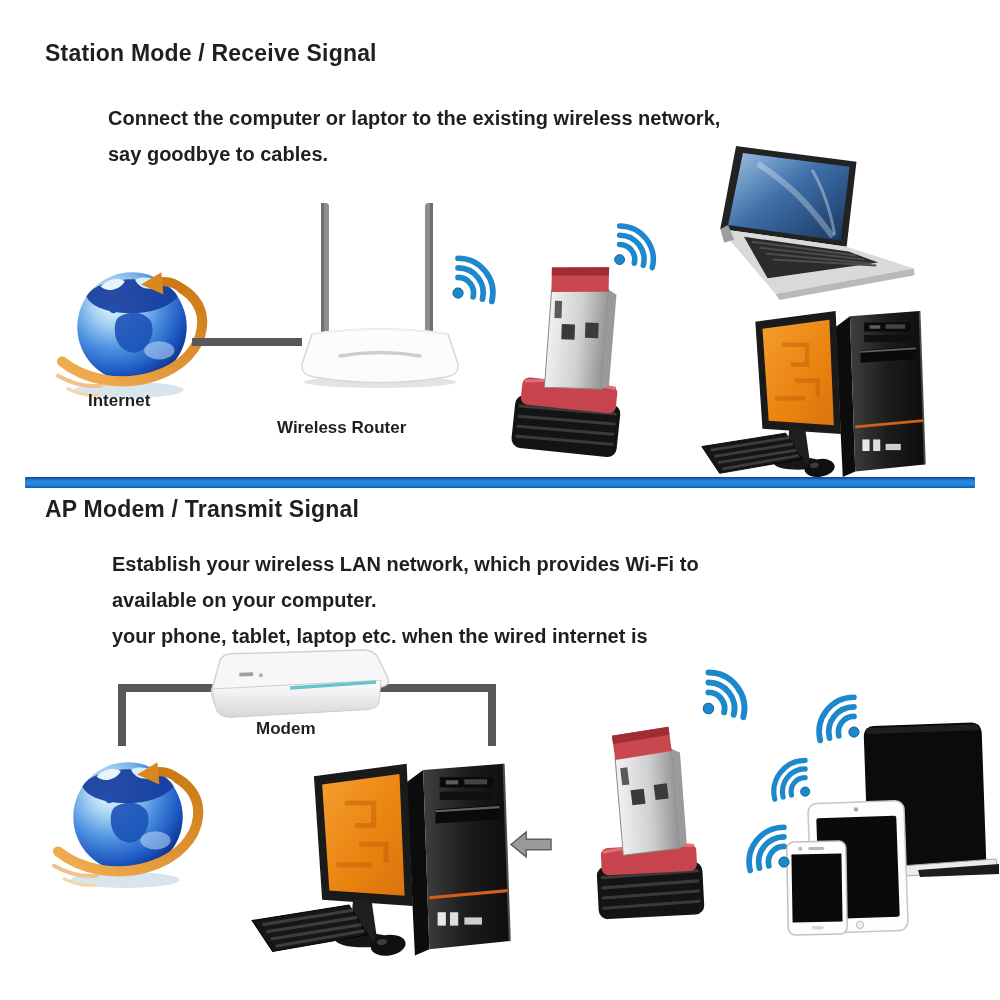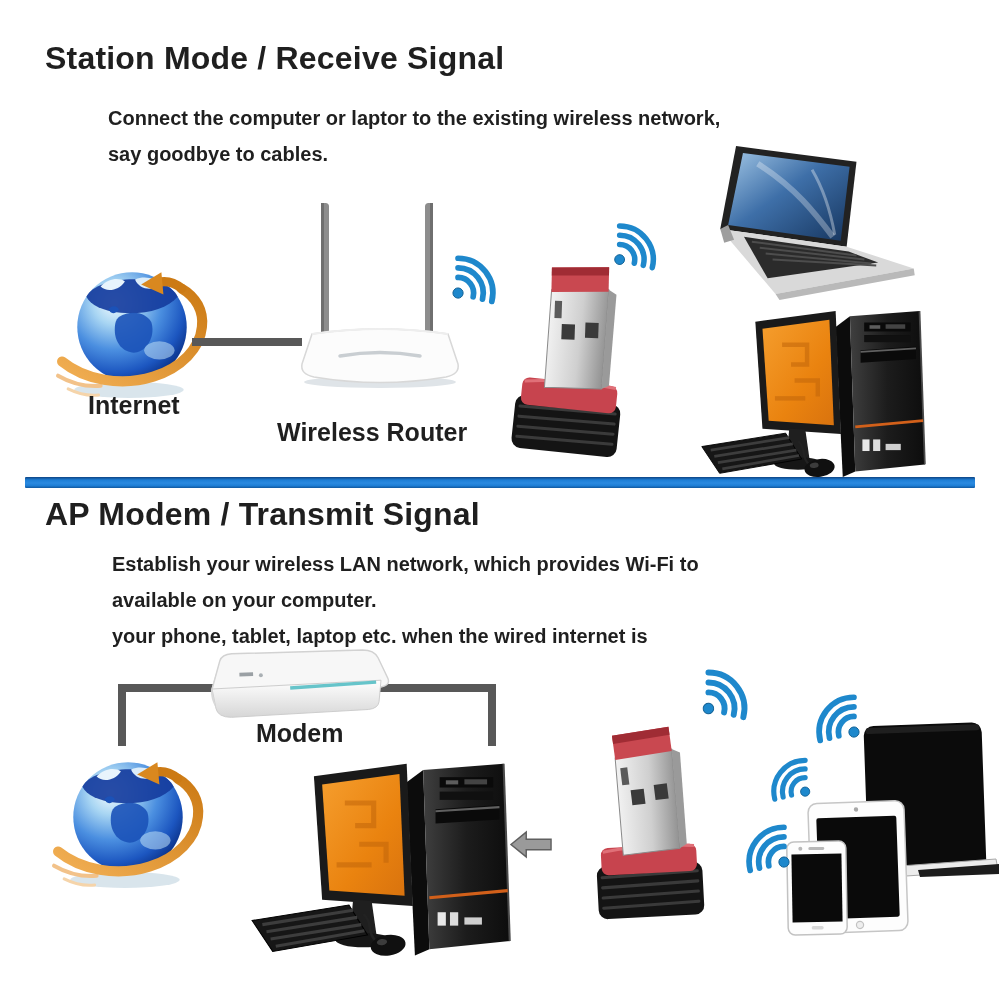--- a/index.html
+++ b/index.html
@@ -1,23 +1,23 @@
 <!DOCTYPE html>
 <html><head>
 <meta charset="utf-8">
 <style>
   html,body{margin:0;padding:0;background:#fff;}
   #canvas{
     position:relative;width:1000px;height:1000px;background:#ffffff;overflow:hidden;
     font-family:"Liberation Sans","DejaVu Sans",sans-serif;color:#1f1f1f;
   }
   .abs{position:absolute;}
-  .heading{font-size:32px;font-weight:bold;letter-spacing:.2px;white-space:nowrap;}
+  .heading{font-size:23px;font-weight:bold;letter-spacing:.2px;white-space:nowrap;}
   .body-text{font-size:20px;font-weight:bold;line-height:36px;white-space:nowrap;}
-  .label{font-size:25px;font-weight:bold;white-space:nowrap;}
+  .label{font-size:17px;font-weight:bold;white-space:nowrap;}
   .wire{background:#585858;}
   .divider{
     background:linear-gradient(#0d4484 0%,#1e7fd6 28%,#2b8ae0 55%,#1e7fd6 78%,#11589f 100%);
     border-radius:1px;
   }
   svg{display:block;overflow:visible;}
   .wifi{transform:rotate(-38deg);}
   .wifi-m{transform:scaleX(-1) rotate(-38deg);}
   #svg-defs{position:absolute;width:0;height:0;}
 </style>

